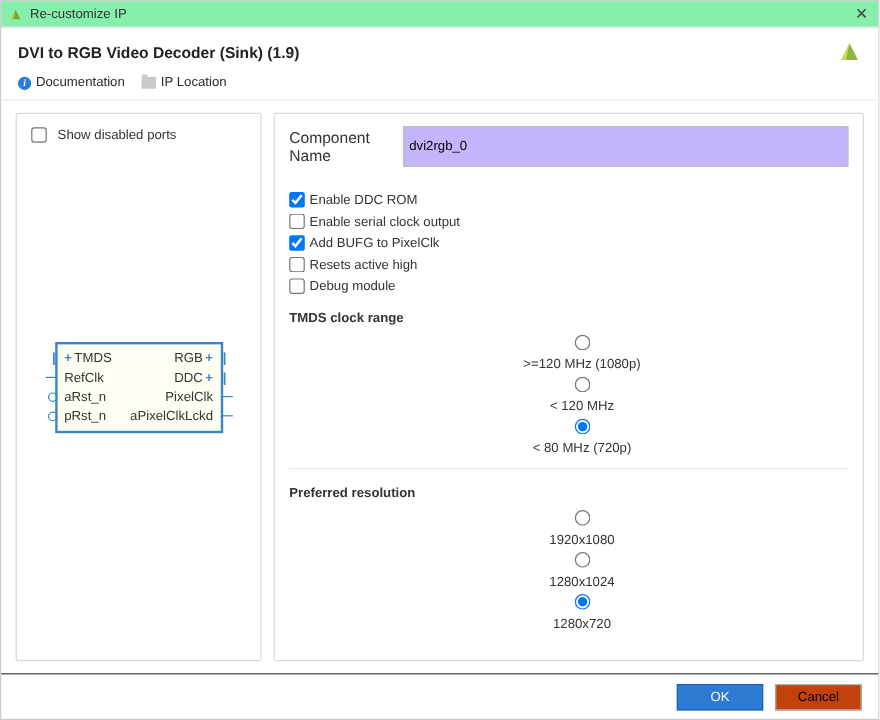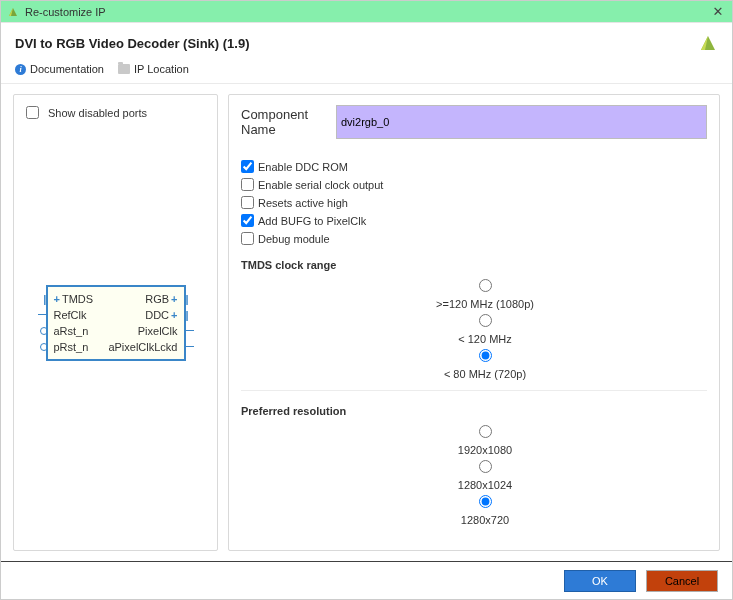--- a/index.html
+++ b/index.html
@@ -185,26 +185,26 @@
 
       <label class="chk">
         <input type="checkbox" checked="" style="">
         <span>Enable DDC ROM</span>
       </label>
       <label class="chk">
         <input type="checkbox" style="">
         <span>Enable serial clock output</span>
       </label>
       <label class="chk">
-        <input type="checkbox" style="">
-        <span>Resets active high</span>
-      </label>
-      <label class="chk">
         <input type="checkbox" checked="" style="">
         <span>Add BUFG to PixelClk</span>
+      </label>
+      <label class="chk">
+        <input type="checkbox" style="">
+        <span>Resets active high</span>
       </label>
       <label class="chk">
         <input type="checkbox" style="">
         <span>Debug module</span>
       </label>
 
       <div class="section-h">TMDS clock range</div>
       <label class="rad">
         <input type="radio" name="tmds" style="">
         <span>&gt;=120 MHz (1080p)</span>

